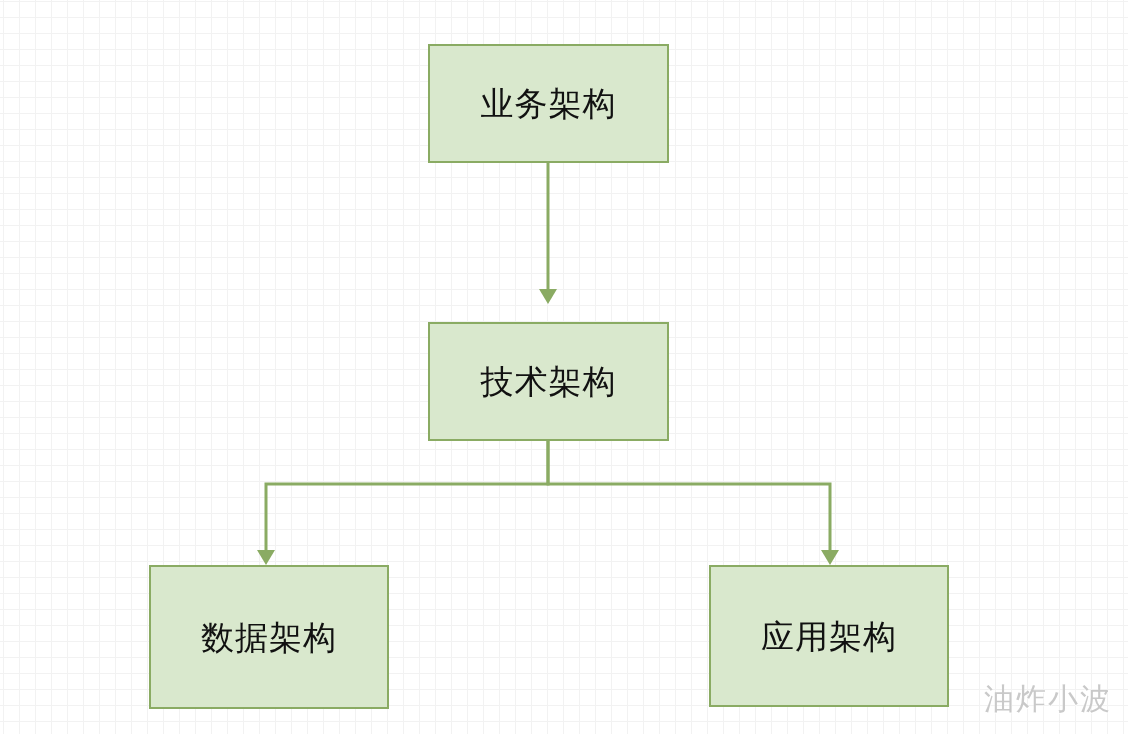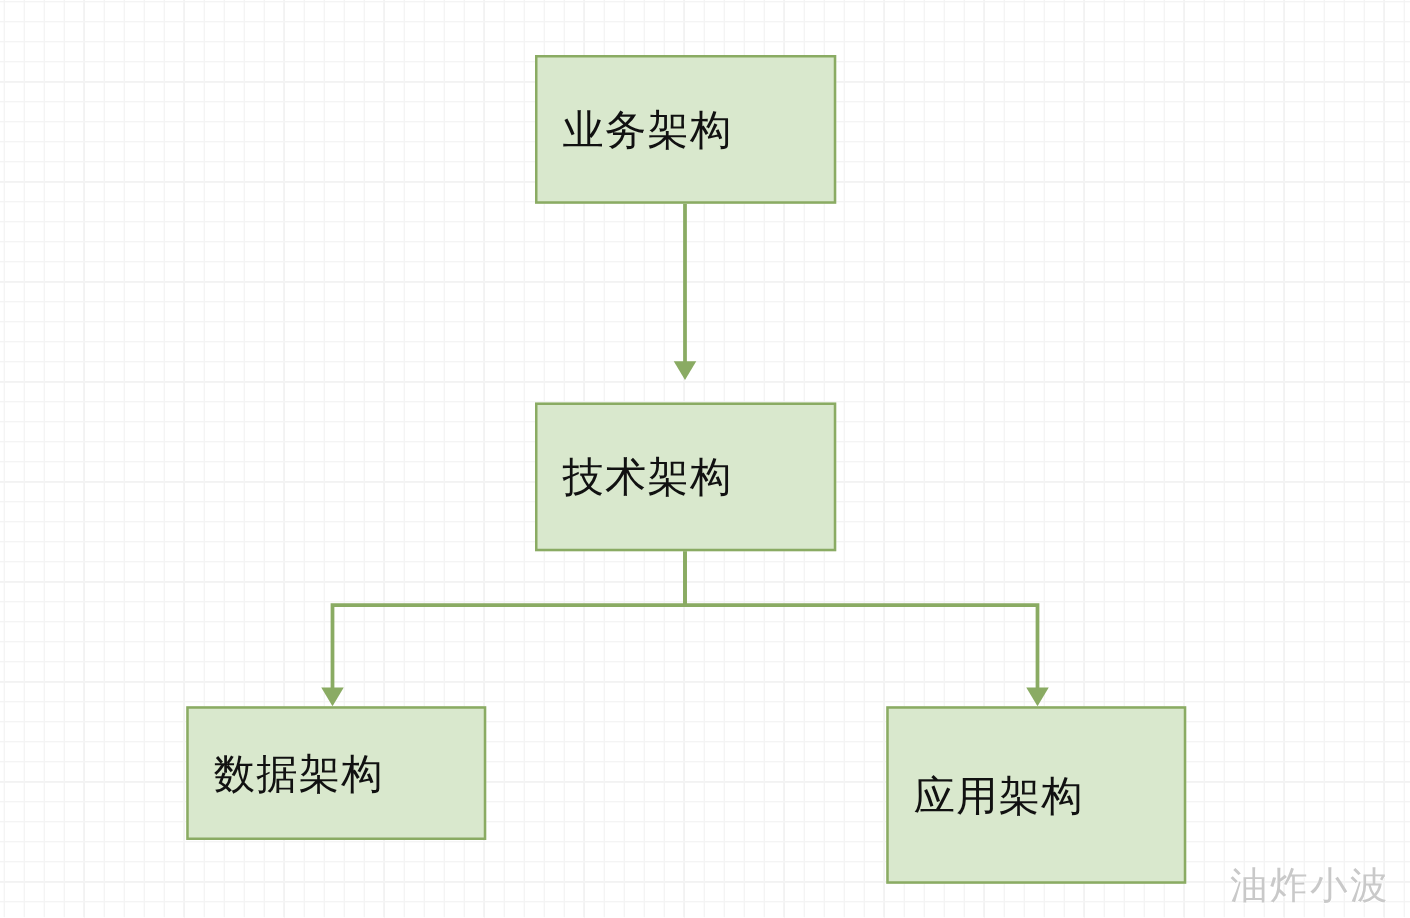--- a/index.html
+++ b/index.html
@@ -48,40 +48,39 @@
     height: 734px;
     pointer-events: none;
   }
   .node {
     position: absolute;
     box-sizing: border-box;
     background-color: #d9e8cd;
     border: 2px solid #8aab63;
     display: flex;
     align-items: center;
-    justify-content: flex-start;
-    padding-left: 20px;
+    justify-content: center;
   }
   .node-label {
     font-family: "DejaVu Sans", "Liberation Sans", sans-serif;
     font-size: 33px;
     line-height: 1;
     color: #111111;
     letter-spacing: 1px;
     white-space: nowrap;
   }
   #node-business  { left: 428px; top: 44px;  width: 241px; height: 119px; }
   #node-technical { left: 428px; top: 322px; width: 241px; height: 119px; }
-  #node-data      { left: 149px; top: 565px; width: 240px; height: 107px; }
+  #node-data      { left: 149px; top: 565px; width: 240px; height: 144px; }
   #node-app       { left: 709px; top: 565px; width: 240px; height: 142px; }
   #watermark {
     position: absolute;
     right: 16px;
-    bottom: 8px;
-    font-family: Liberation Mono, monospace;
+    bottom: 20px;
+    font-family: Liberation Sans, sans-serif;
     font-size: 30px;
     line-height: 1;
     color: #c9c9c9;
     letter-spacing: 2px;
     text-shadow: 0 1px 0 #ffffff;
     white-space: nowrap;
     user-select: none;
   }
 </style>
 </head>

